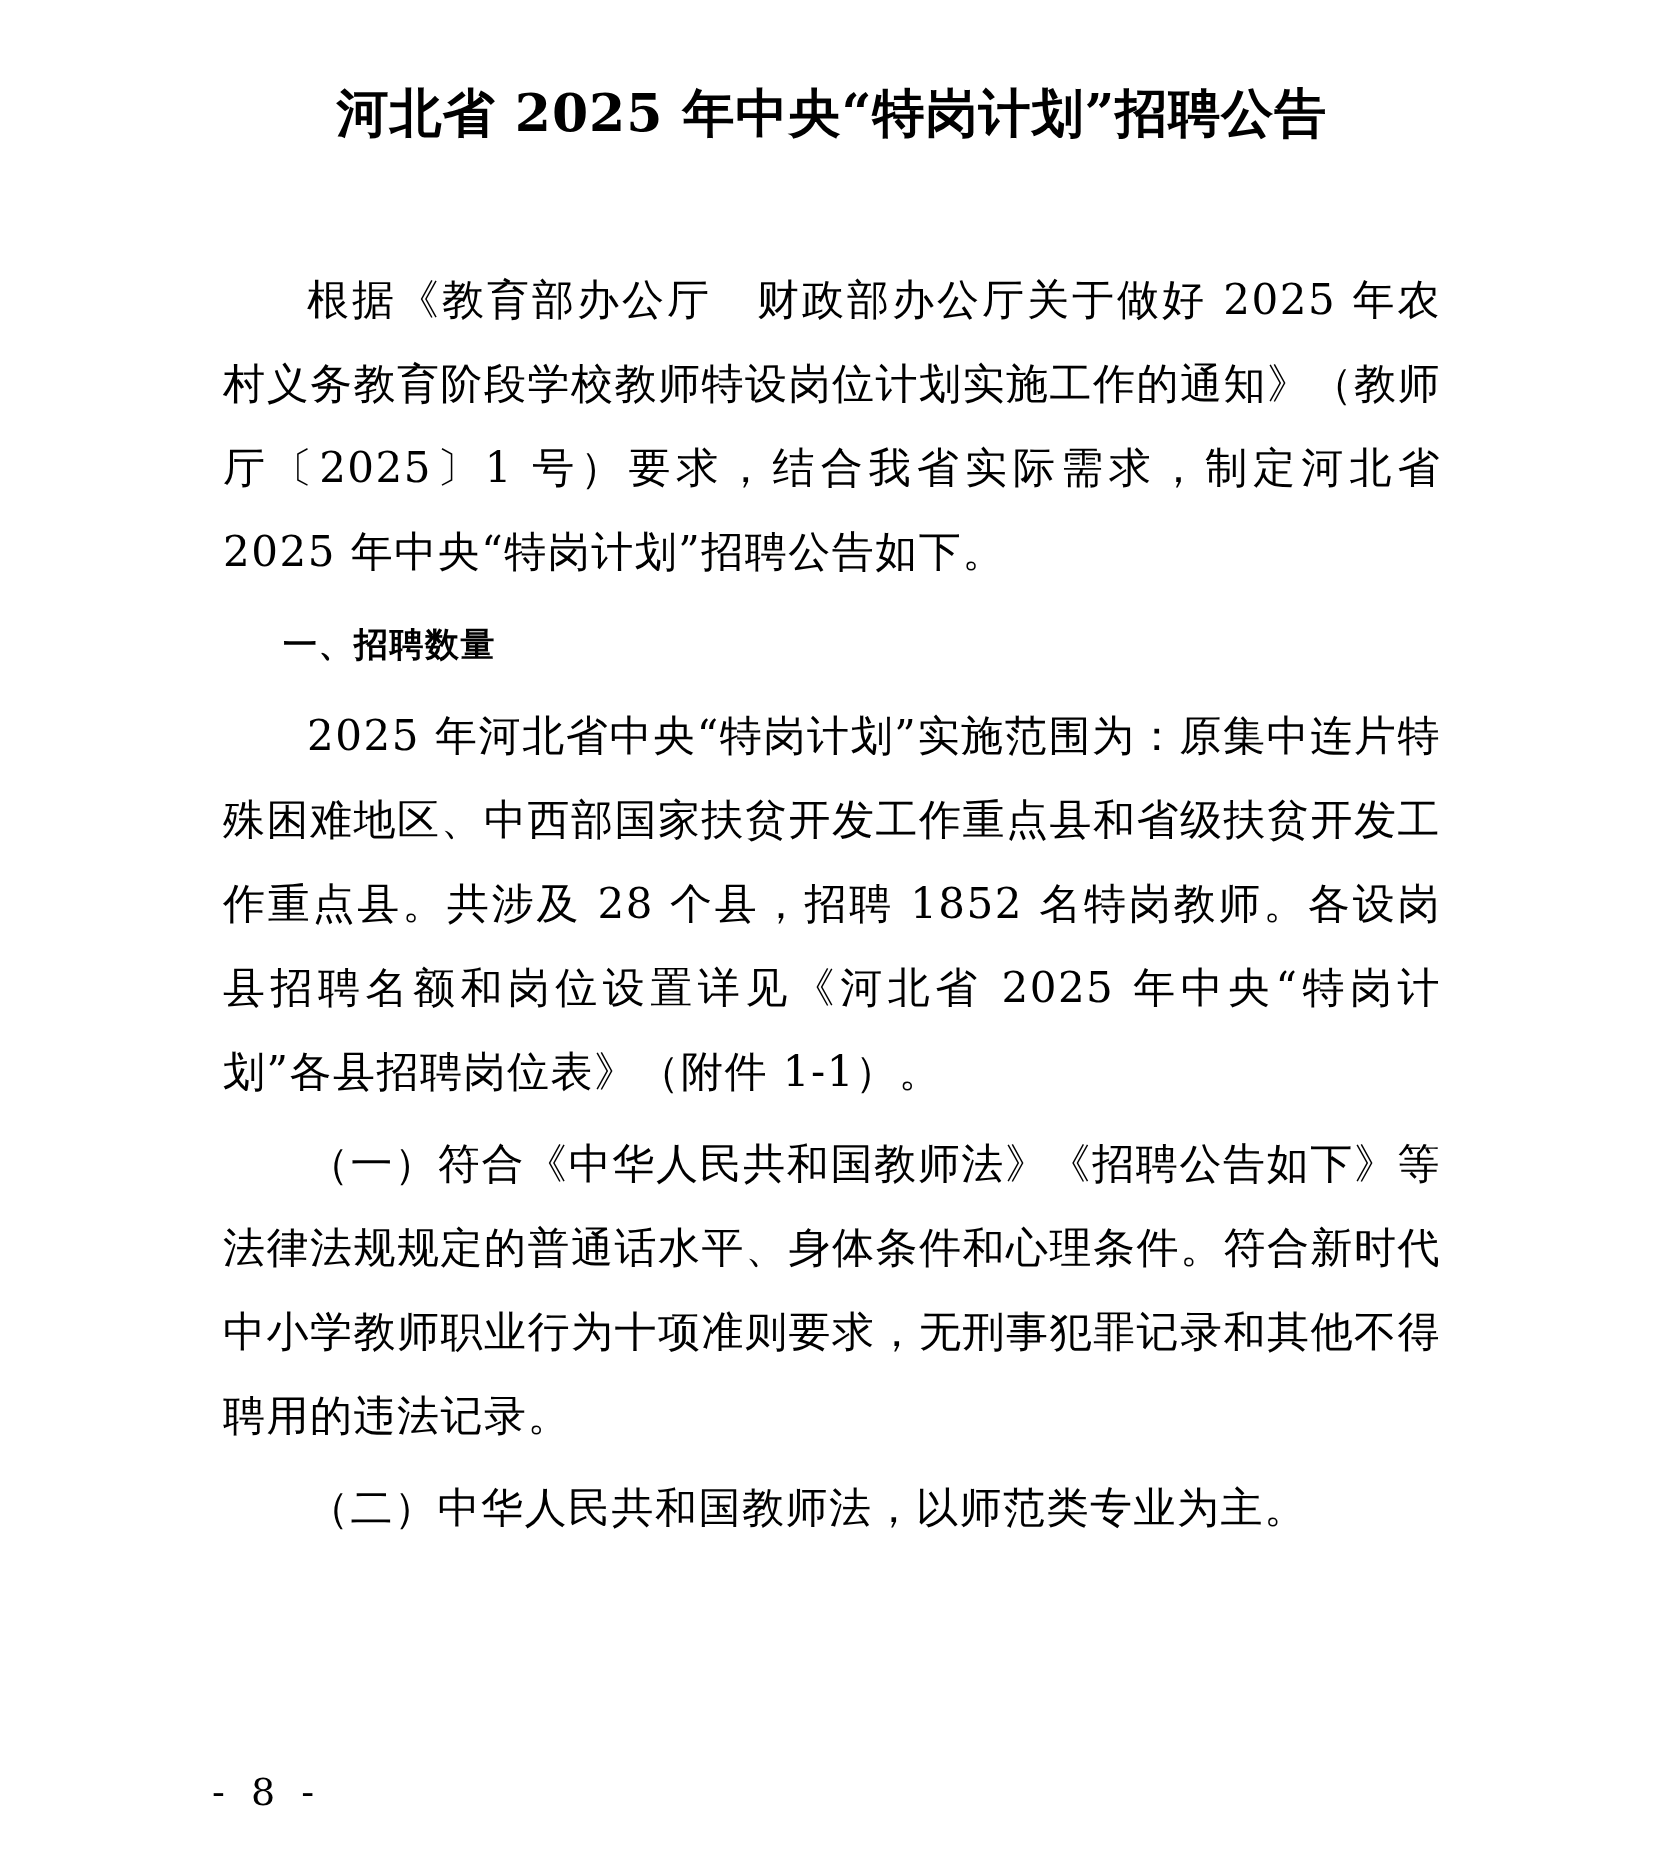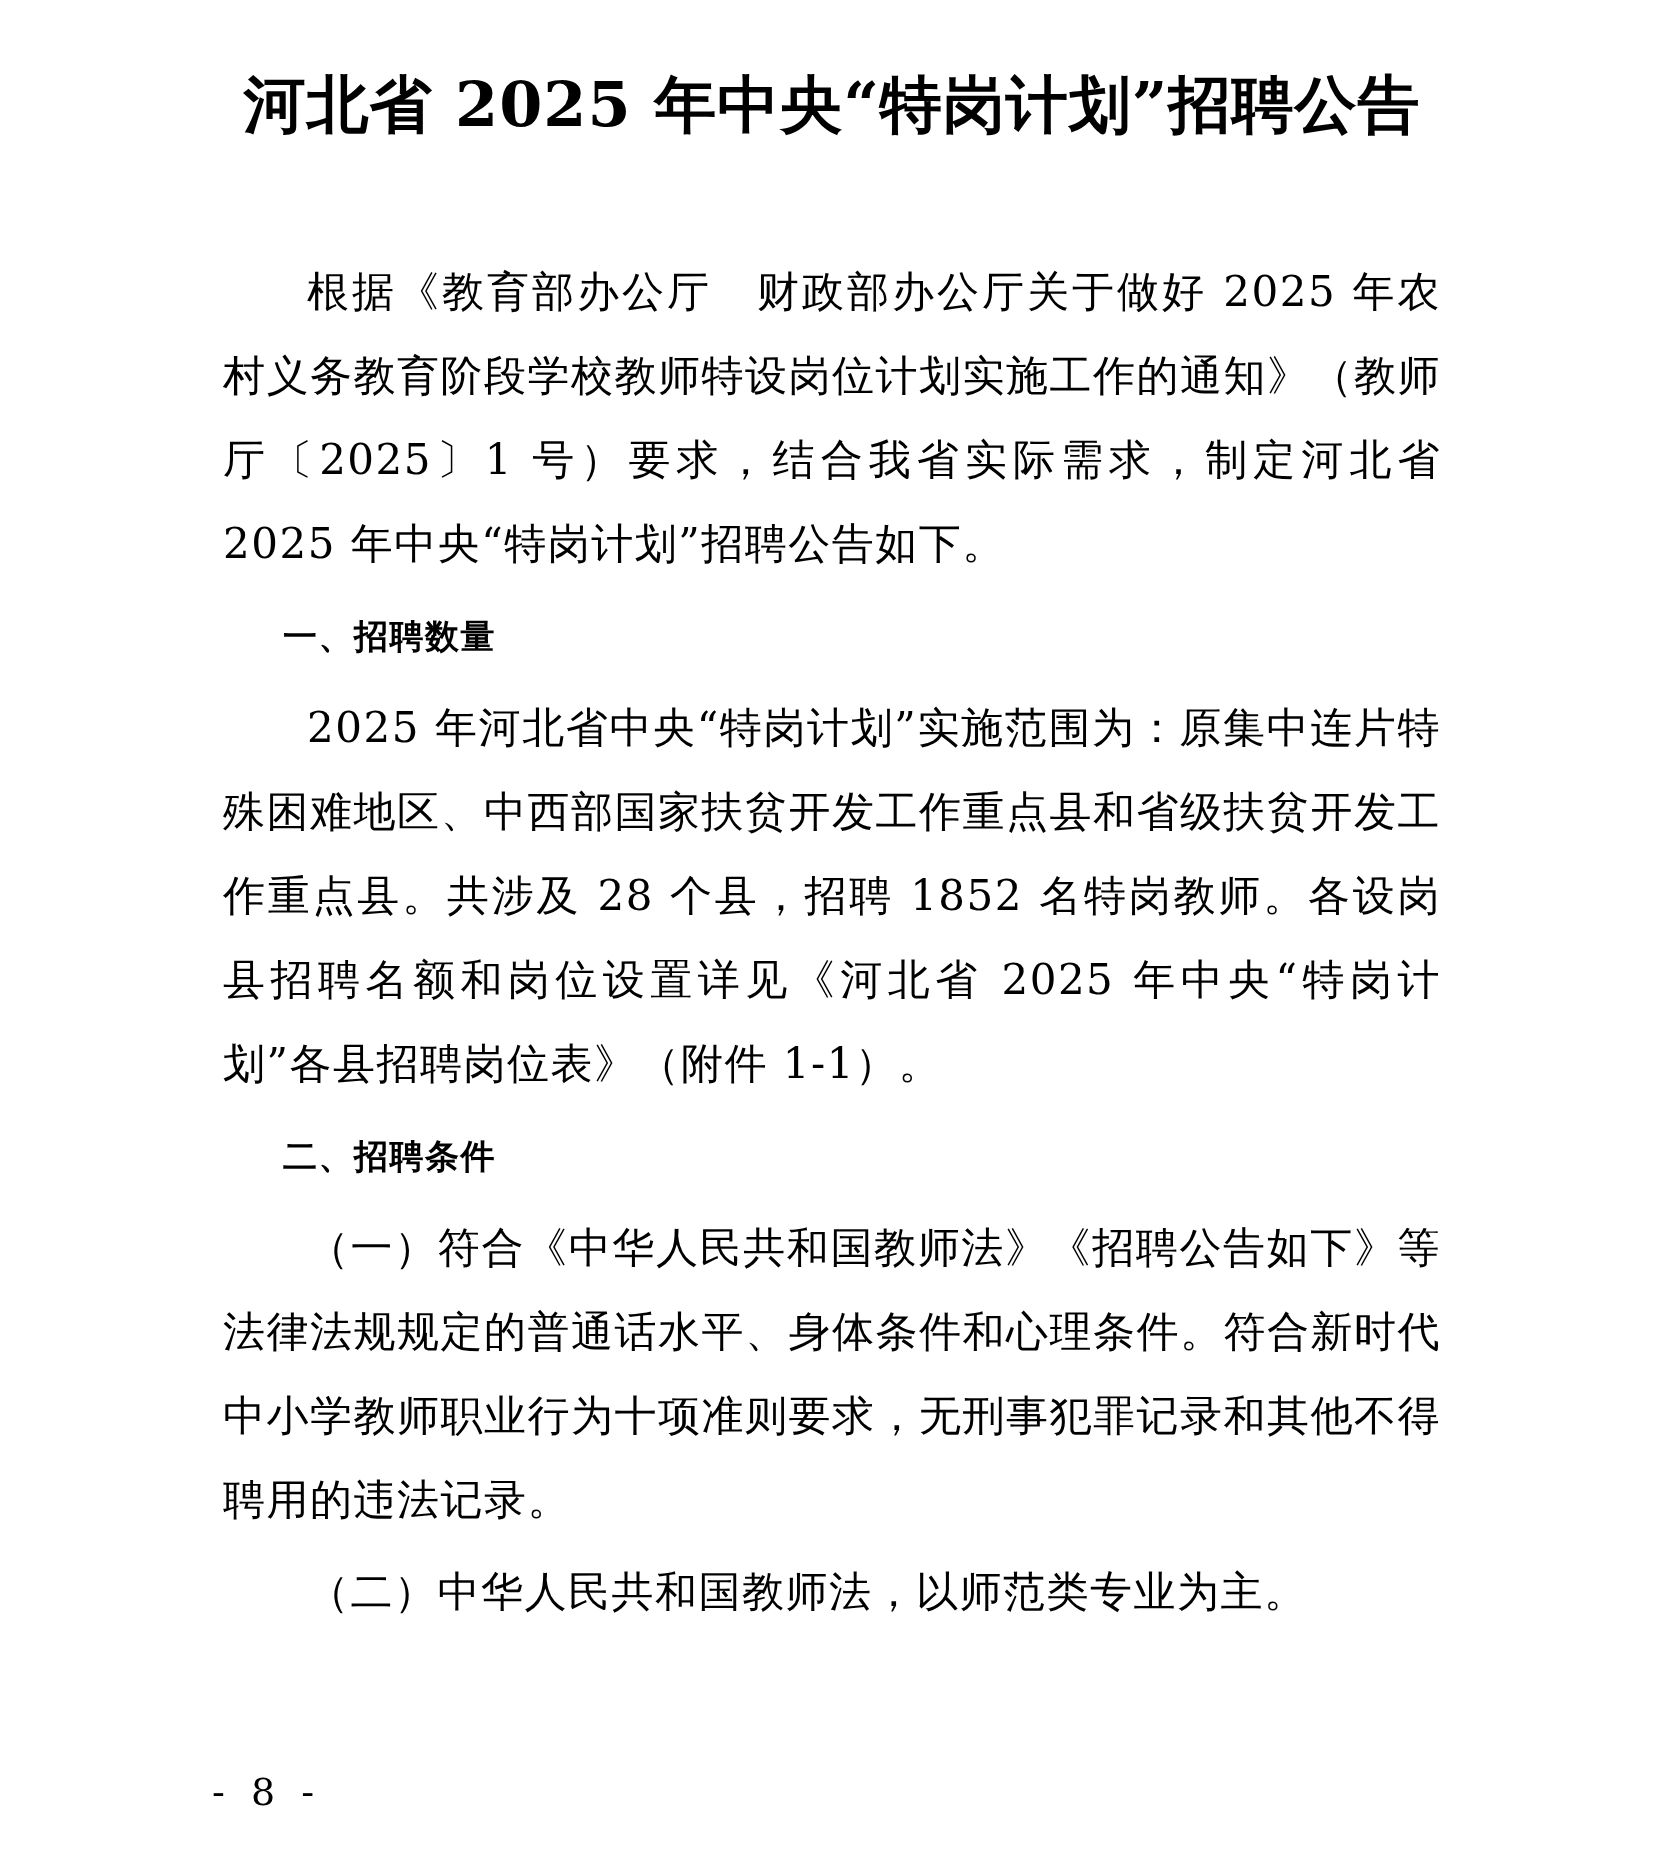--- a/index.html
+++ b/index.html
@@ -11,24 +11,24 @@
     position: relative;
     width: 1654px;
     height: 1871px;
     background: #ffffff;
     color: #000000;
     box-sizing: border-box;
     padding: 66px 205px 0 215px;
     overflow: hidden;
   }
   .doc-title {
-    margin: 0;
+    margin: 8px;
     font-family: "DejaVu Serif", "Liberation Serif", serif;
     font-weight: bold;
-    font-size: 62px;
+    font-size: 52px;
     line-height: 78px;
     letter-spacing: 1px;
     text-align: center;
     white-space: nowrap;
   }
   .doc-body {
     margin-top: 106px;
     font-family: "DejaVu Serif", "Liberation Serif", serif;
     font-size: 42px;
     line-height: 84px;
@@ -60,19 +60,18 @@
 </head>
 <body>
 
 <div class="page">
   <h1 class="doc-title">河北省 2025 年中央“特岗计划”招聘公告</h1>
 
   <div class="doc-body" id="doc-body">
       <p class="doc-paragraph">根据《教育部办公厅　财政部办公厅关于做好 2025 年农村义务教育阶段学校教师特设岗位计划实施工作的通知》（教师厅〔2025〕1 号）要求，结合我省实际需求，制定河北省 2025 年中央“特岗计划”招聘公告如下。</p>
       <p class="doc-heading">一、招聘数量</p>
       <p class="doc-paragraph">2025 年河北省中央“特岗计划”实施范围为：原集中连片特殊困难地区、中西部国家扶贫开发工作重点县和省级扶贫开发工作重点县。共涉及 28 个县，招聘 1852 名特岗教师。各设岗县招聘名额和岗位设置详见《河北省 2025 年中央“特岗计划”各县招聘岗位表》（附件 1-1）。</p>
-      <p class="doc-heading">二、招聘条件</p>
       <p class="doc-paragraph">（一）符合《中华人民共和国教师法》《招聘公告如下》等法律法规规定的普通话水平、身体条件和心理条件。符合新时代中小学教师职业行为十项准则要求，无刑事犯罪记录和其他不得聘用的违法记录。</p>
       <p class="doc-paragraph">（二）中华人民共和国教师法，以师范类专业为主。</p>
     </div>
 
   <div class="page-number">- 8 -</div>
 </div>
 
 </body></html>

